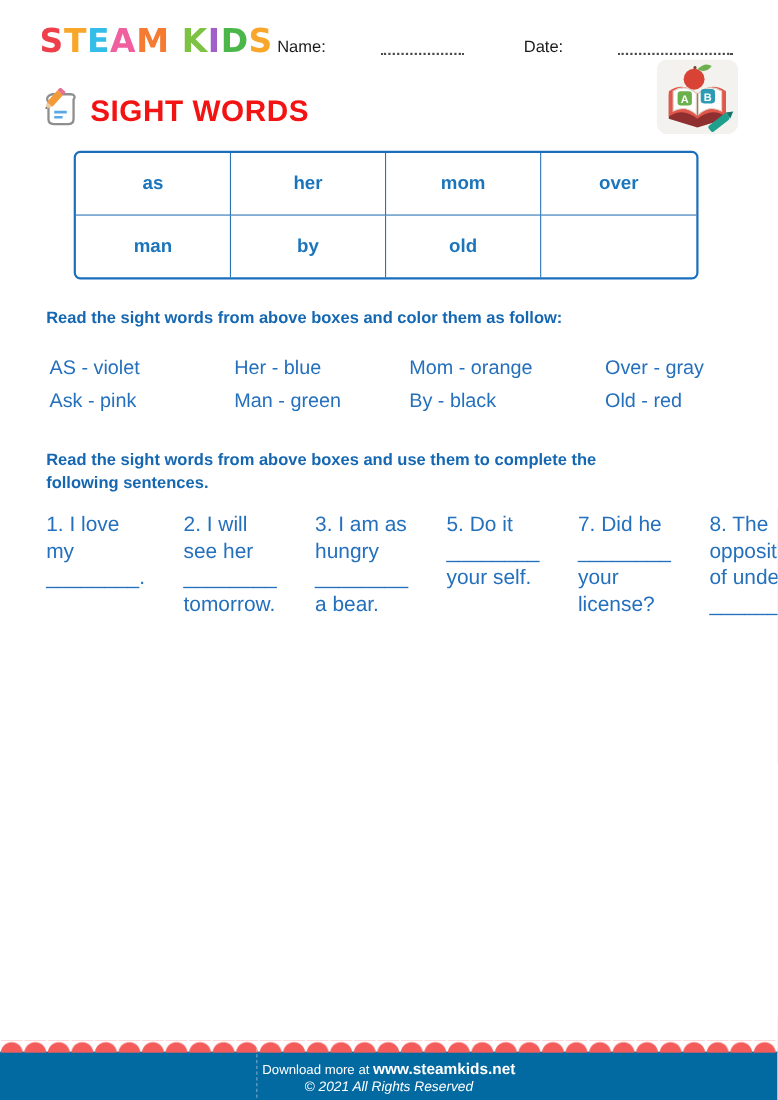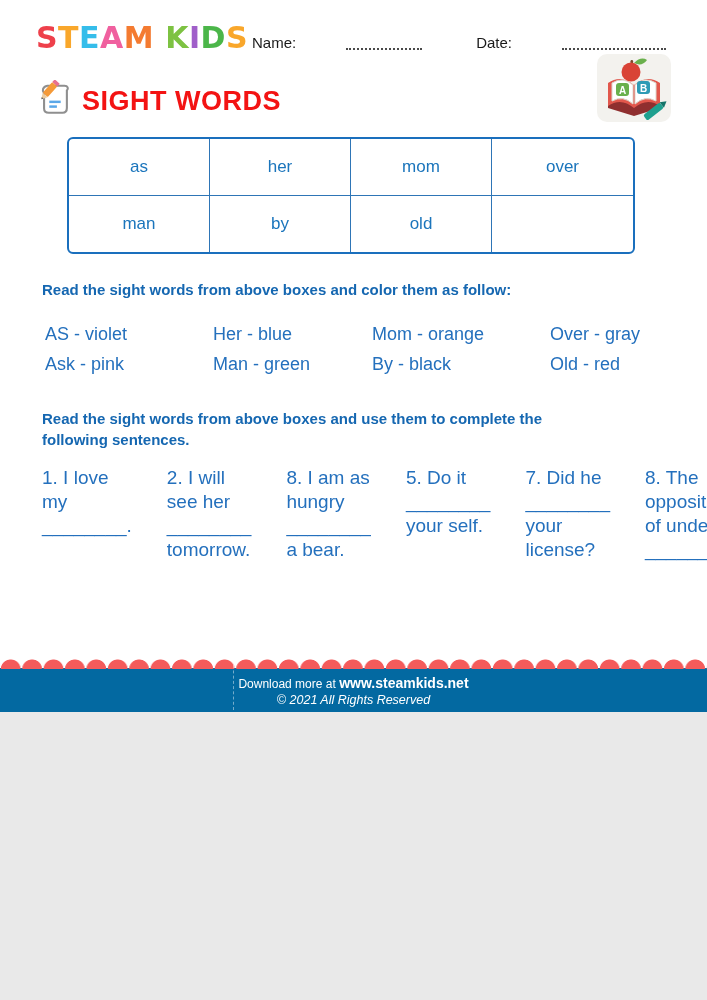--- a/index.html
+++ b/index.html
@@ -1,17 +1,17 @@
 <!DOCTYPE html>
 <html><head>
 <meta charset="utf-8">
 <style>
   html,body { margin:0; padding:0; background:#e9e9e9; }
   .page {
-    position:relative; width:707px; height:712px; margin:0 auto;
+    position:relative; width:707px; height:1000px; margin:0 auto;
     background:#ffffff; overflow:hidden;
     font-family:"Liberation Sans", sans-serif;
   }
 
   
   .logo { position:absolute; left:36px; top:22px; }
   .logo-word {
     font-family:"DejaVu Sans", sans-serif; font-weight:bold;
     font-size:30px; line-height:32px; letter-spacing:0.5px; white-space:pre;
   }
@@ -41,21 +41,21 @@
 
   
   .word-table {
     position:absolute; left:67px; top:137px; width:568px; height:117px;
     border:2.5px solid #1a6fbd; border-radius:6px; box-sizing:border-box;
     display:grid; grid-template-columns:repeat(4,1fr); grid-template-rows:1fr 1fr;
     background:#fff;
   }
   .word-cell {
     display:flex; align-items:center; justify-content:center;
-    font-weight:normal; font-size:17px; color:#1b75bc;
+    font-weight:bold; font-size:17px; color:#1b75bc;
     border-right:1.5px solid #2e75b6; border-bottom:1.5px solid #2e75b6;
   }
   .word-cell:nth-child(4n) { border-right:none; }
   .word-cell:nth-child(n+5) { border-bottom:none; }
 
   
   .color-instruction {
     position:absolute; left:42px; top:281px;
     font-weight:bold; font-size:15px; color:#1567b1;
   }
@@ -177,21 +177,21 @@
     <div>Man - green</div>
     <div>By - black</div>
     <div>Old -  red</div>
   </div>
 
   <div class="sentence-instruction">Read the sight words from above boxes and use them to complete the following sentences.</div>
 
   <div class="sentences">
     <div>1. I love my ________.</div>
     <div>2. I will see her ________ tomorrow.</div>
-    <div>8. I am as hungry ________ a bear.</div>
+    <div>3. I am as hungry ________ a bear.</div>
     <div>5. Do it ________ your self.</div>
     <div>7. Did he ________ your license?</div>
     <div>8. The opposite of under is ________.</div>
   </div>
 
   <div class="footer">
     <span class="footer-fold"></span>
     <p class="footer-line1"><span>Download more at </span><b>www.steamkids.net</b></p>
     <p class="footer-line2">© 2021 All Rights Reserved</p>
   </div>

